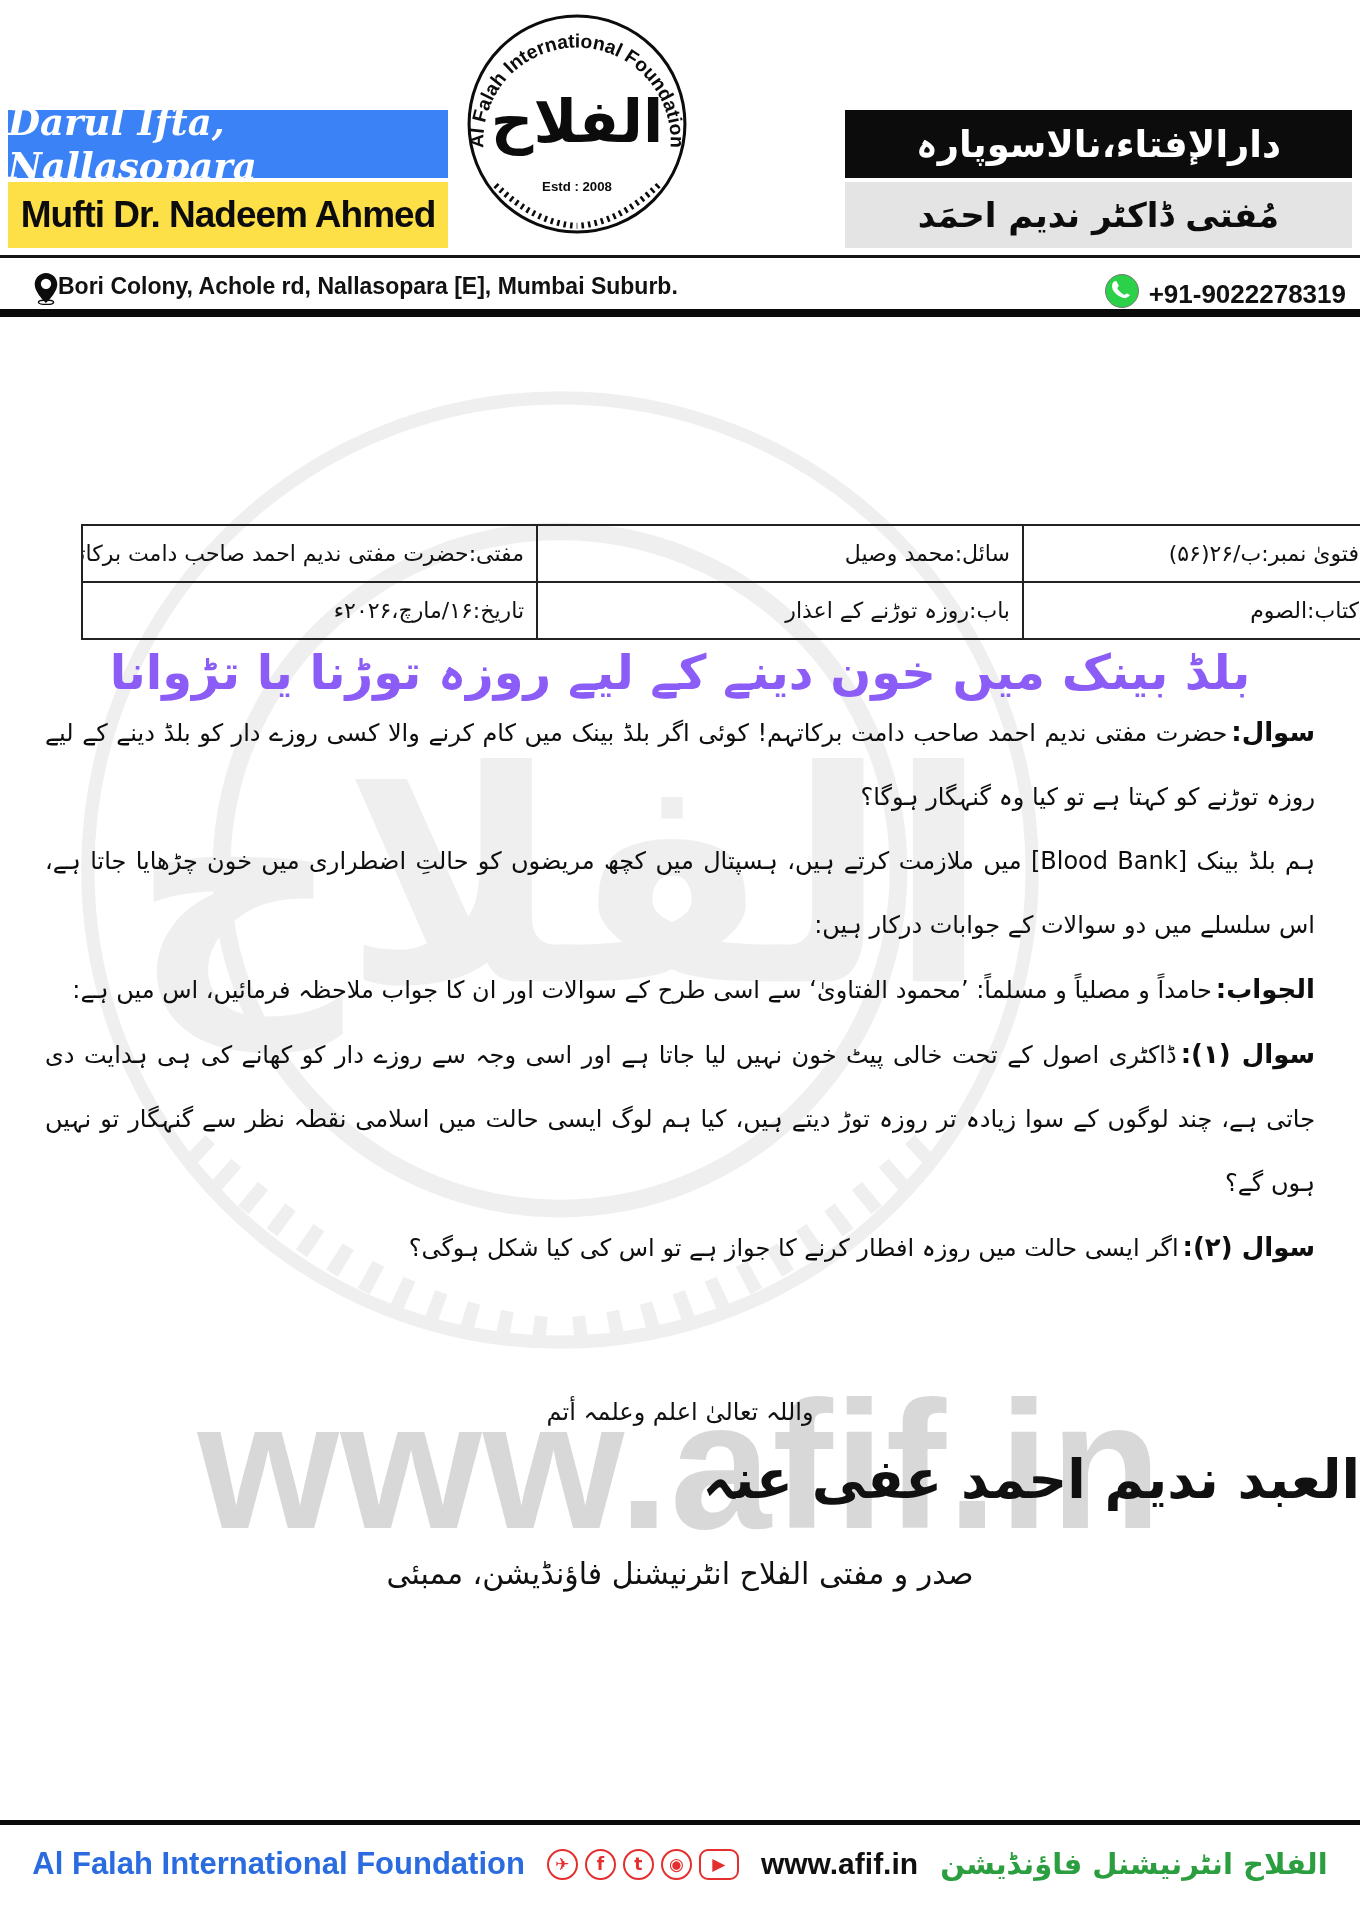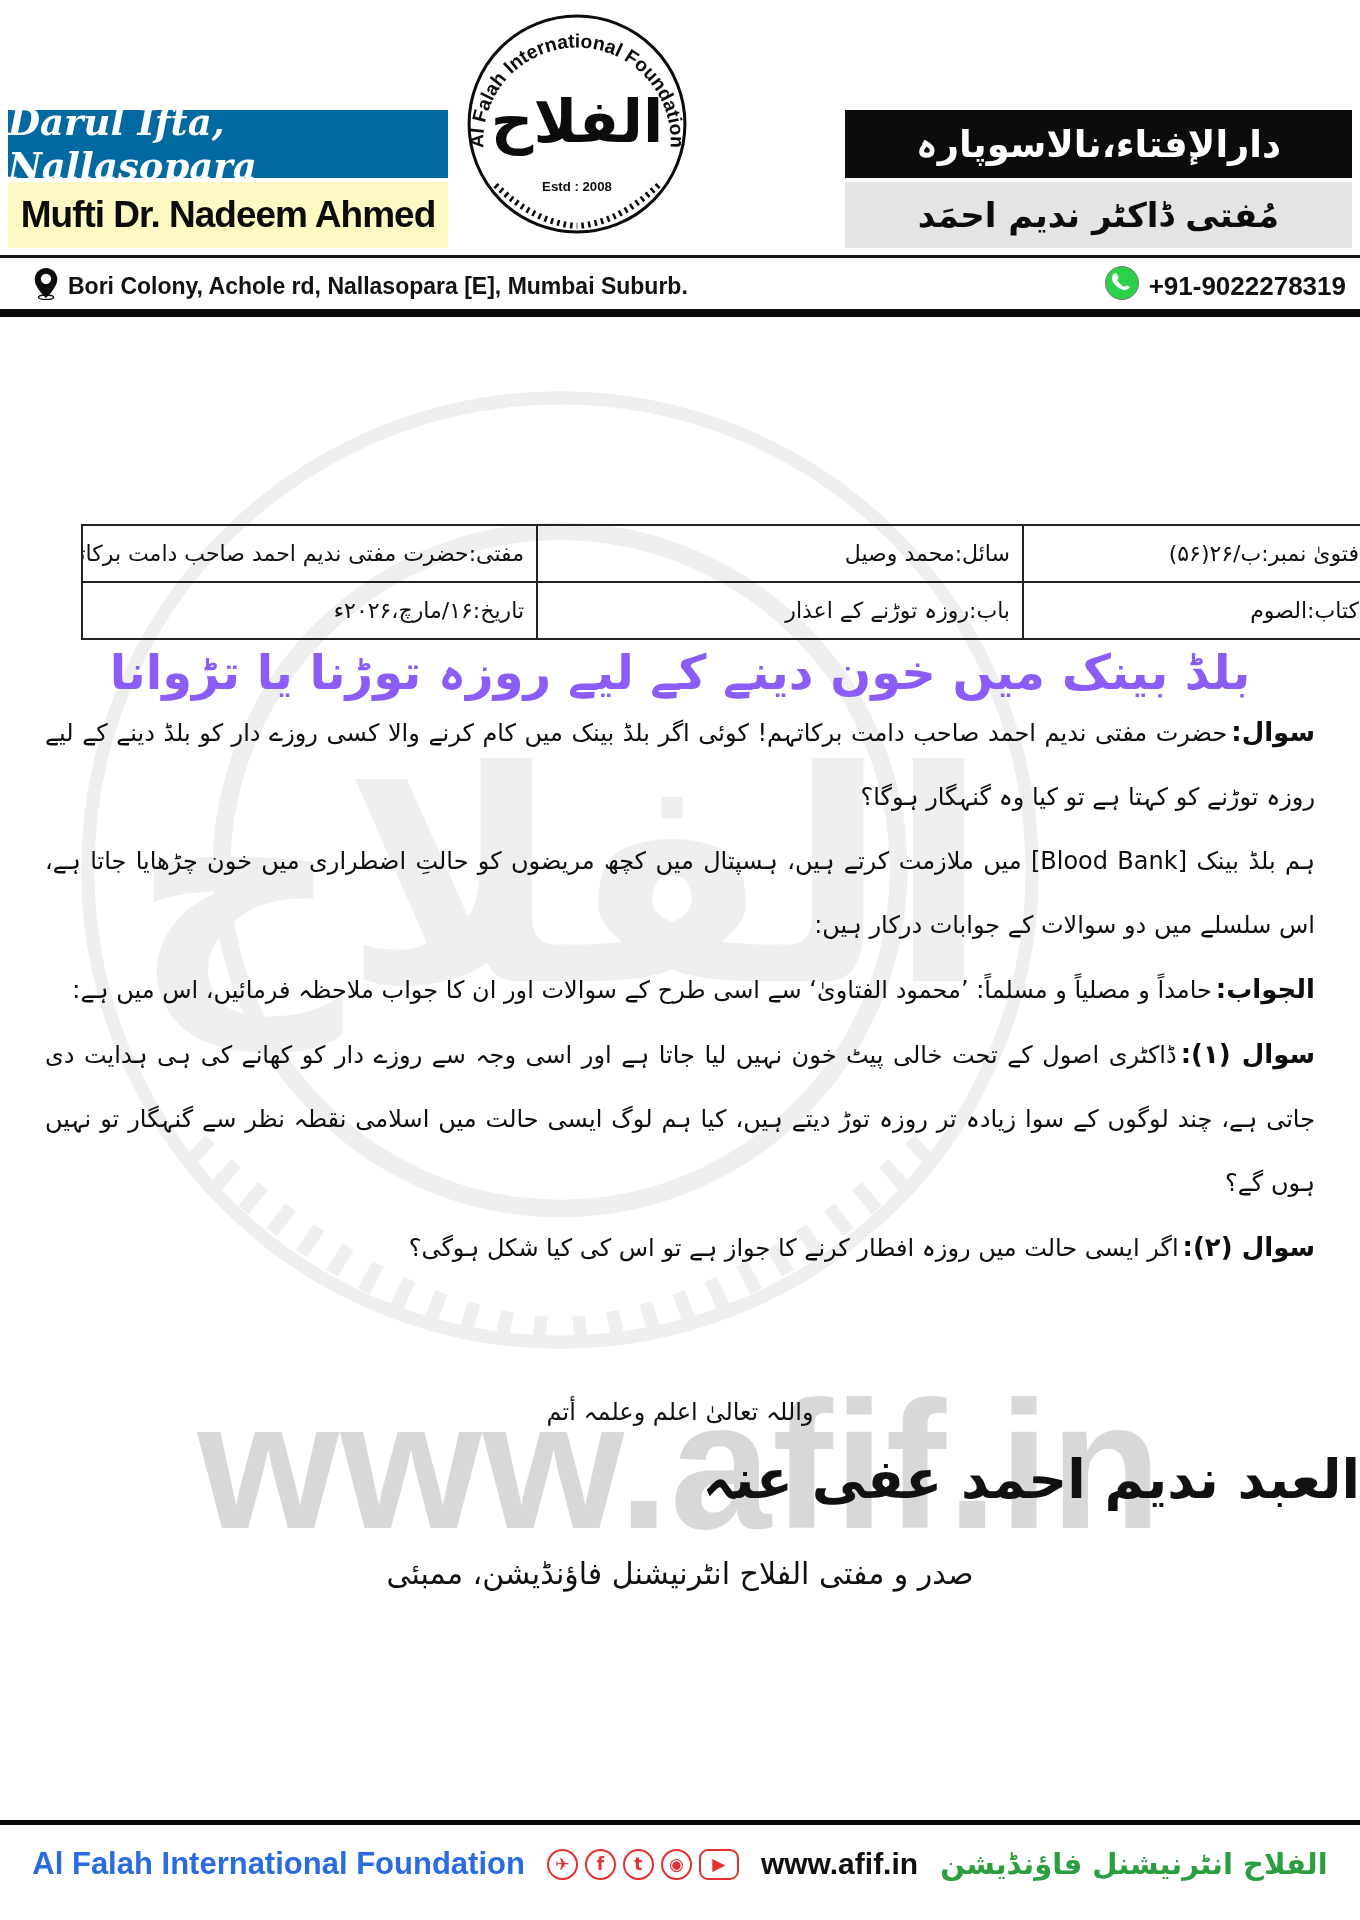--- a/index.html
+++ b/index.html
@@ -7,31 +7,31 @@
         font-family:"DejaVu Sans",sans-serif;color:#111;margin:0 auto;}
 
   
   .wm-logo{position:absolute;left:70px;top:380px;width:980px;height:980px;opacity:.06;}
   .wm-url{position:absolute;left:0;top:1360px;width:100%;text-align:center;
           font-family:"Liberation Sans",sans-serif;font-weight:bold;font-size:182px;
           color:#000;opacity:.15;letter-spacing:1px;}
 
   
   .band{position:absolute;display:flex;align-items:center;justify-content:center;}
-  .band-l {left:8px;width:440px;top:110px;height:68px;background:#0369a1;color:#fff;
+  .band-l {left:8px;width:440px;top:110px;height:68px;background:#3b82f6;color:#fff;
            font-family:"DejaVu Serif",serif;font-style:italic;font-weight:bold;font-size:37px;}
-  .band-l2{left:8px;width:440px;top:182px;height:66px;background:#fef9c3;color:#0c0c0c;
+  .band-l2{left:8px;width:440px;top:182px;height:66px;background:#fde047;color:#0c0c0c;
            font-family:"Liberation Sans",sans-serif;font-weight:bold;font-size:37px;letter-spacing:-1px;}
   .band-r {left:845px;width:507px;top:110px;height:68px;background:#0c0c0c;color:#fff;
            font-weight:bold;font-size:37px;direction:rtl;}
   .band-r2{left:845px;width:507px;top:182px;height:66px;background:#e4e4e4;color:#0c0c0c;
            font-weight:bold;font-size:34px;direction:rtl;}
   .logo{position:absolute;left:465px;top:12px;width:224px;height:224px;}
   .rule-thin {position:absolute;left:0;top:255px;width:100%;height:3px;background:#141414;}
-  .addr-row{position:absolute;left:34px;top:264px;width:1312px;height:44px;display:flex;align-items:center;gap:10px;}
+  .addr-row{position:absolute;left:34px;top:273px;width:1312px;height:44px;display:flex;align-items:flex-start;}
   .addr-text{font-family:"Liberation Sans",sans-serif;font-weight:bold;font-size:23px;}
   .phone-wrap{margin-left:auto;display:flex;align-items:center;gap:9px;
               font-family:"Liberation Sans",sans-serif;font-weight:bold;font-size:26px;}
   .rule-thick{position:absolute;left:0;top:309px;width:100%;height:8px;background:#0a0a0a;}
 
   
   .meta{position:absolute;left:81px;top:524px;width:1212px;border-collapse:collapse;direction:rtl;table-layout:fixed;}
   .meta td{border:2px solid #222;height:55px;font-size:22px;font-weight:500;padding:0 12px;
            text-align:right;vertical-align:middle;white-space:nowrap;overflow:hidden;background:transparent;}
   .meta td.c1{width:323px;} .meta td.c2{width:460px;} .meta td.c3{width:429px;}

